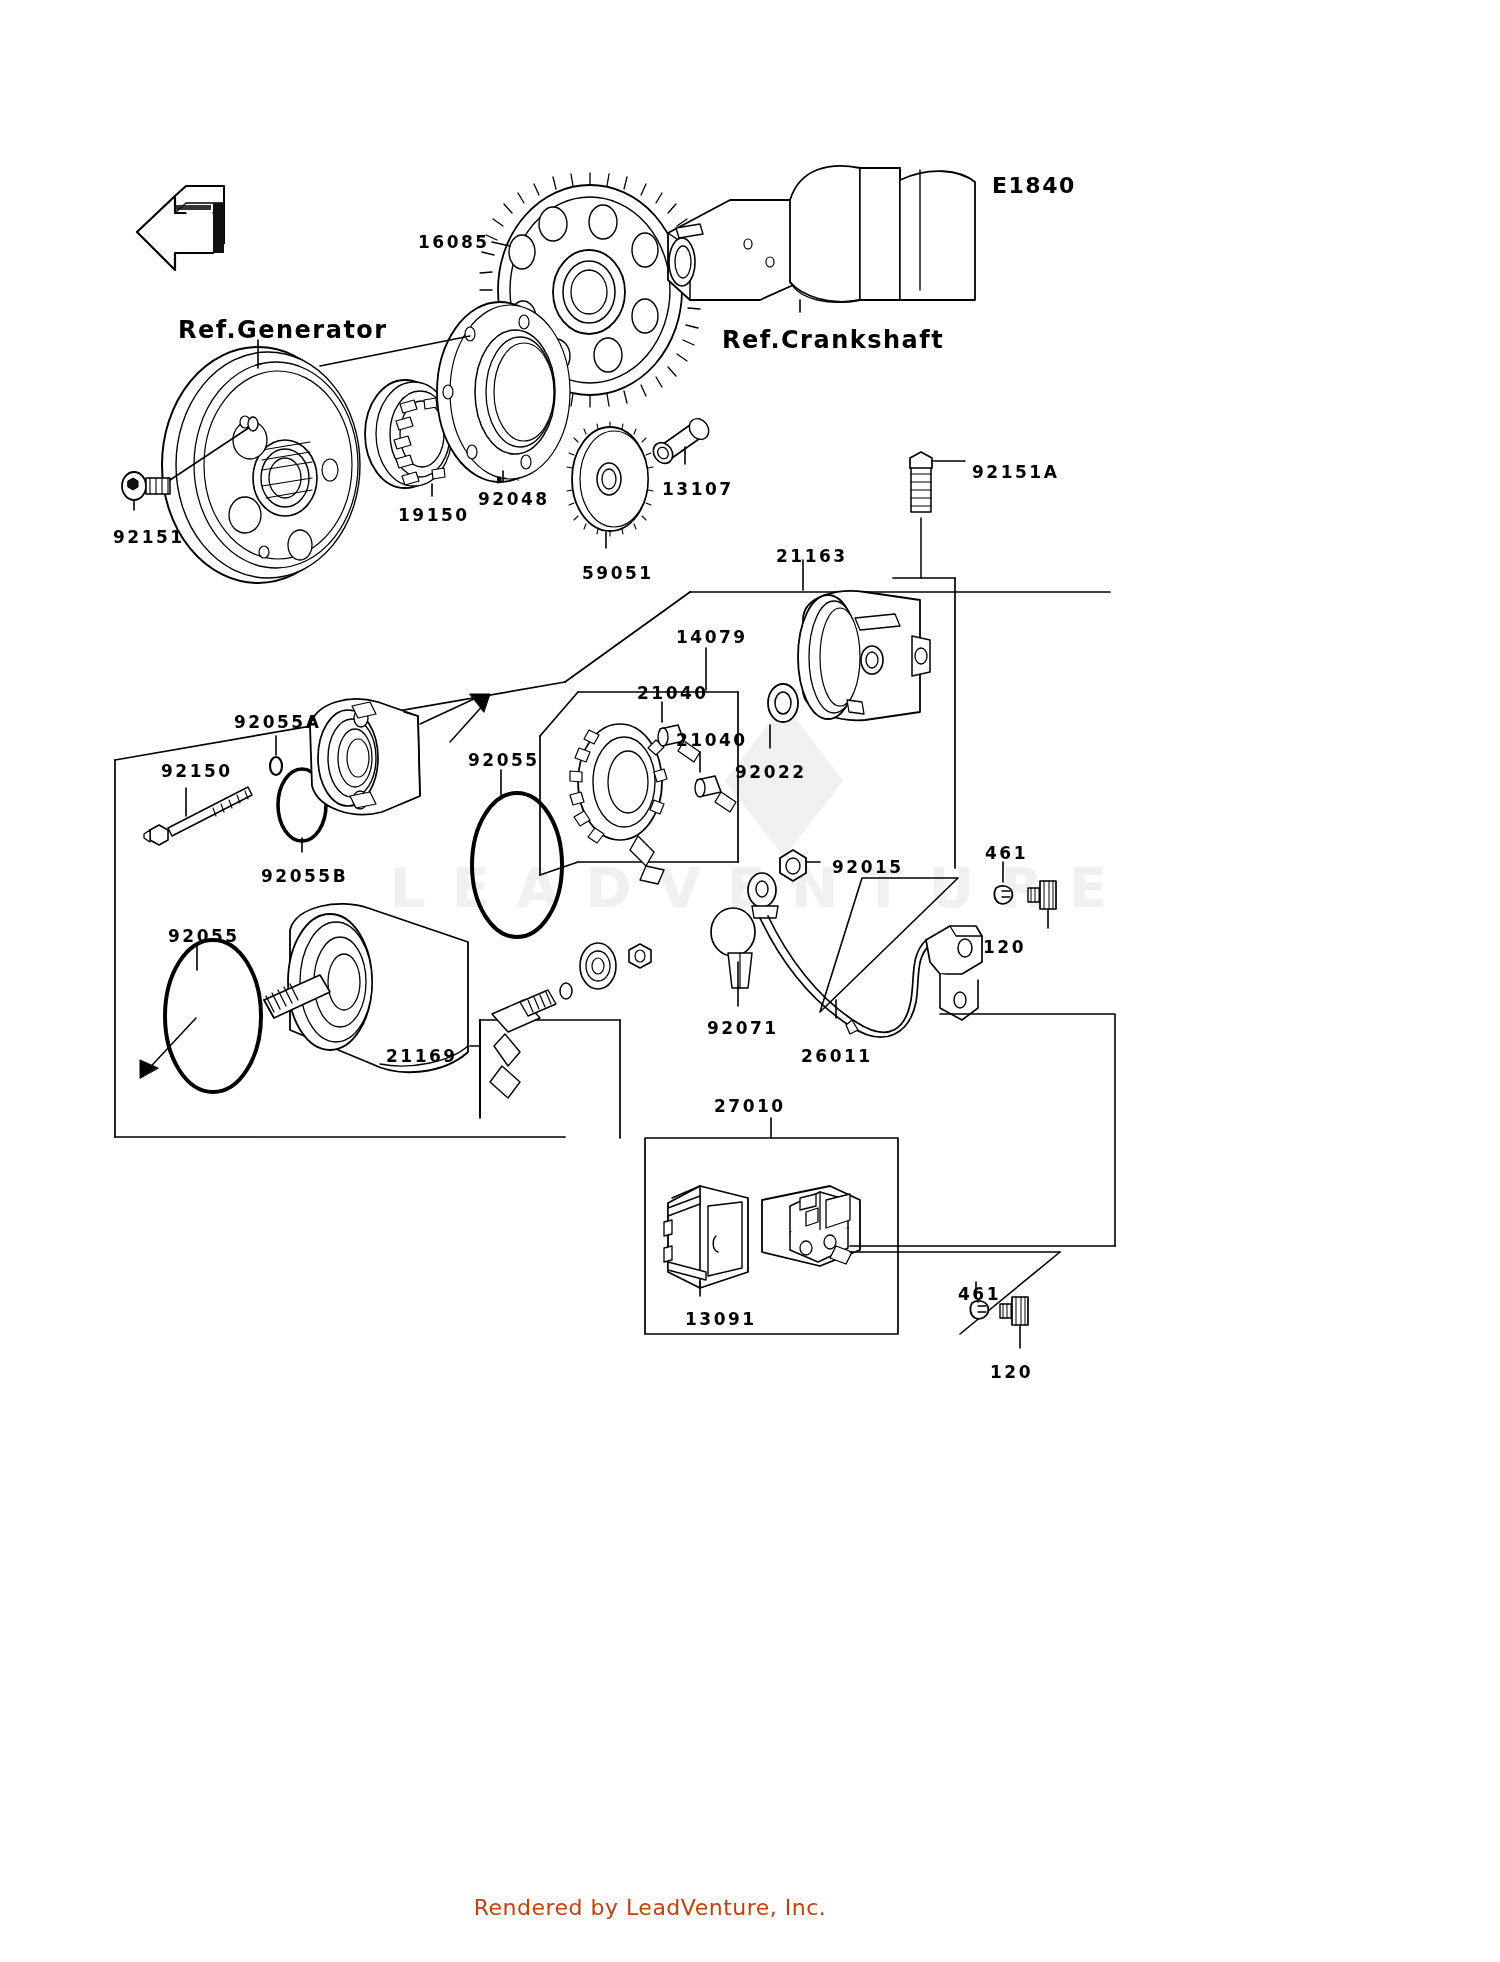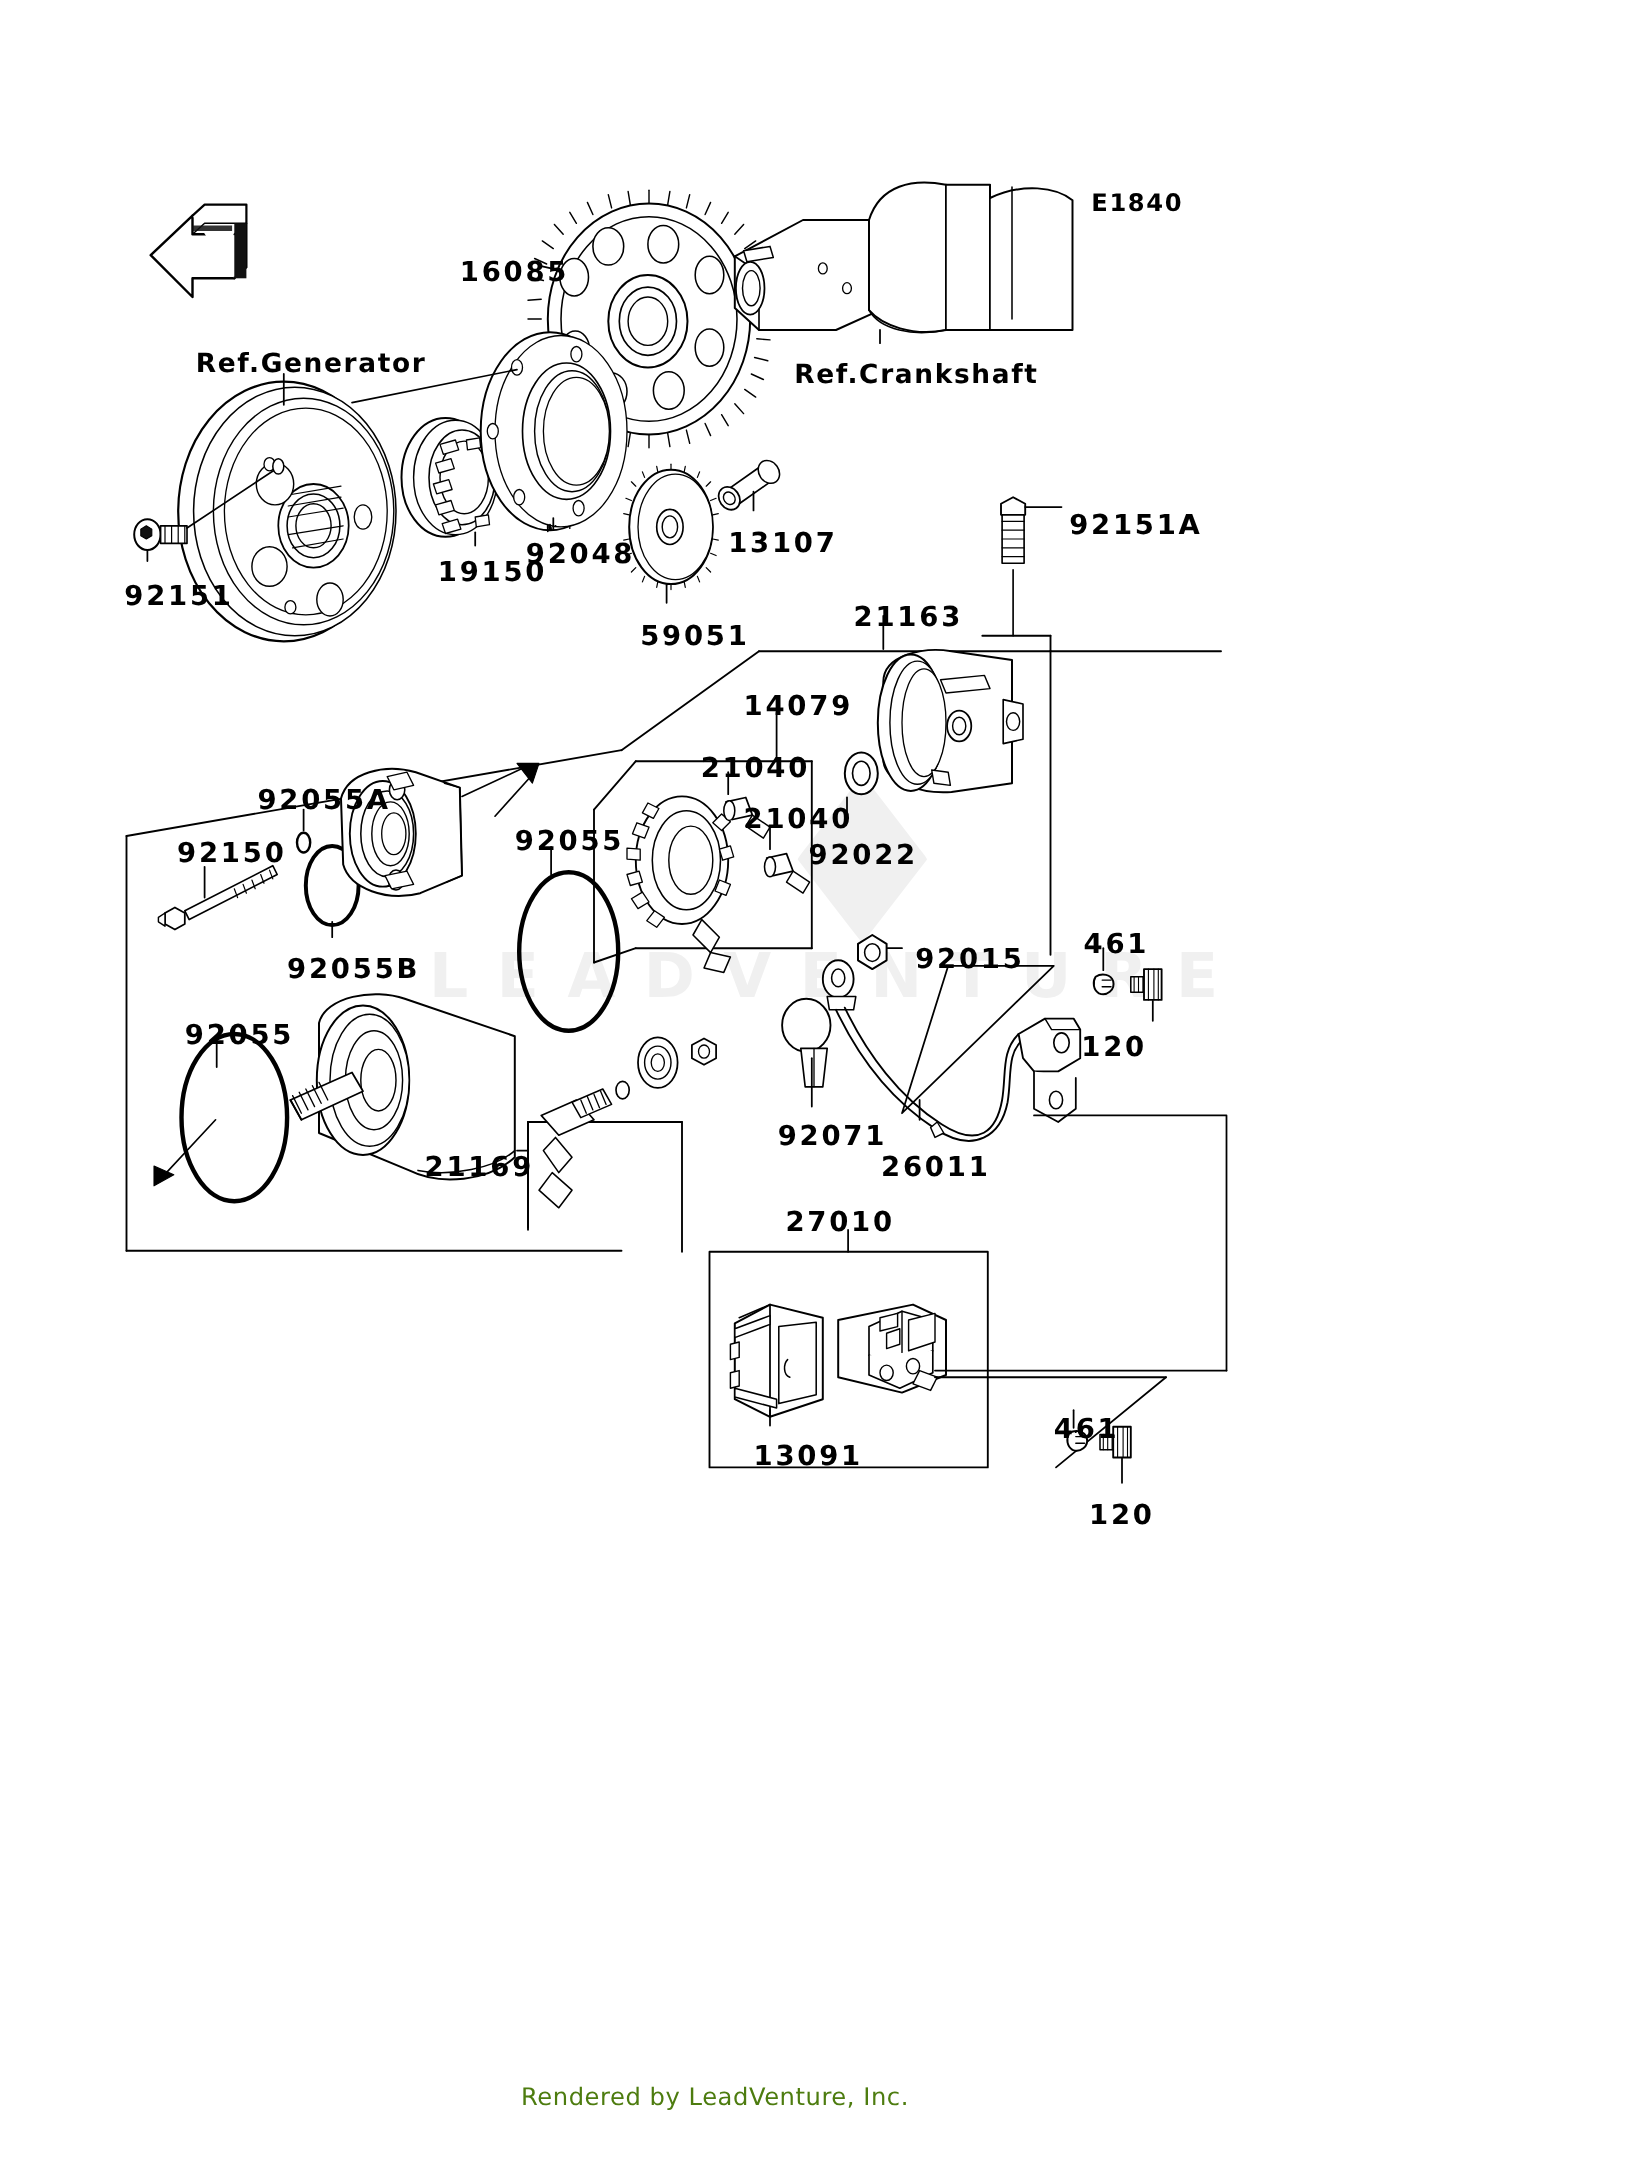--- a/index.html
+++ b/index.html
@@ -1,24 +1,24 @@
 <!DOCTYPE html>
 <html><head>
 <meta charset="utf-8">
 <style>
   html,body{margin:0;padding:0;background:#ffffff;}
   body{width:1500px;height:1962px;font-family:"DejaVu Sans Mono","Liberation Mono",monospace;}
   #sheet{position:relative;width:1500px;height:1962px;overflow:hidden;background:#fff;}
   svg#art{position:absolute;left:0;top:0;width:1500px;height:1962px;}
   .lbl{position:absolute;font-family:"DejaVu Sans","Liberation Sans",sans-serif;
-       font-weight:bold;font-size:25px;color:#000;letter-spacing:2.5px;white-space:nowrap;}
+       font-weight:bold;font-size:17px;color:#000;letter-spacing:2.5px;white-space:nowrap;}
   .lbl.ref{font-size:24px;letter-spacing:1.5px;}
   .lbl.corner{font-size:22px;letter-spacing:1.5px;font-weight:bold;}
   .footer{position:absolute;left:0;top:1895px;width:1300px;text-align:center;
-          font-family:"DejaVu Sans","Liberation Sans",sans-serif;font-size:22px;color:#4d7c0f;letter-spacing:.5px;}
+          font-family:"DejaVu Sans","Liberation Sans",sans-serif;font-size:22px;color:#c2410c;letter-spacing:.5px;}
   .wm{position:absolute;color:#f0f0f0;font-family:"DejaVu Sans","Liberation Sans",sans-serif;
       font-weight:bold;pointer-events:none;user-select:none;}
   .wm-text{left:390px;top:855px;font-size:56px;letter-spacing:26px;}
   .wm-mark{left:690px;top:680px;font-size:210px;line-height:210px;}
 </style>
 </head>
 <body>
 
 <div id="sheet">
 

